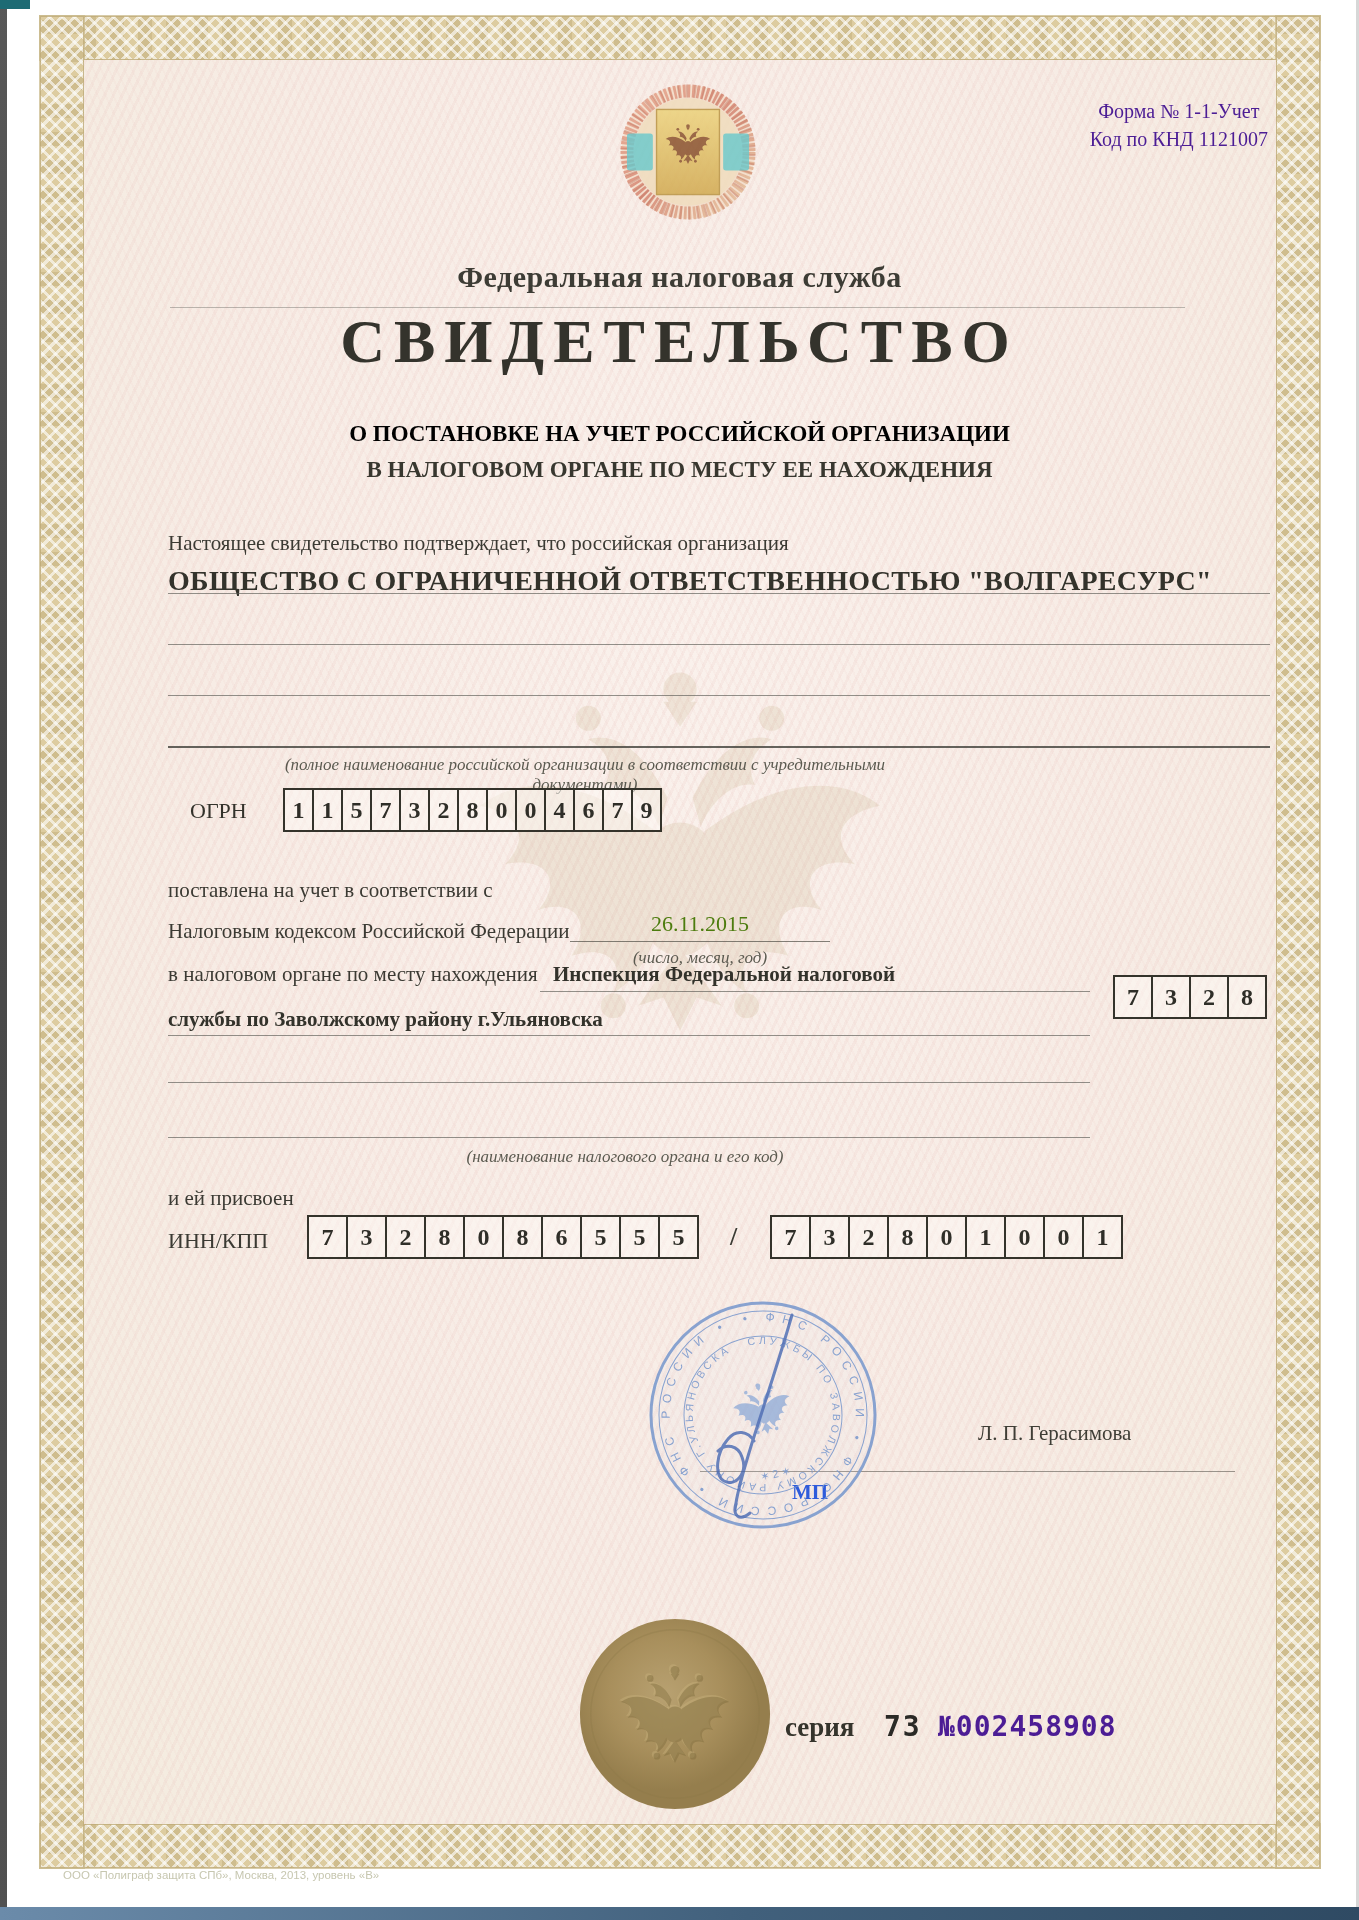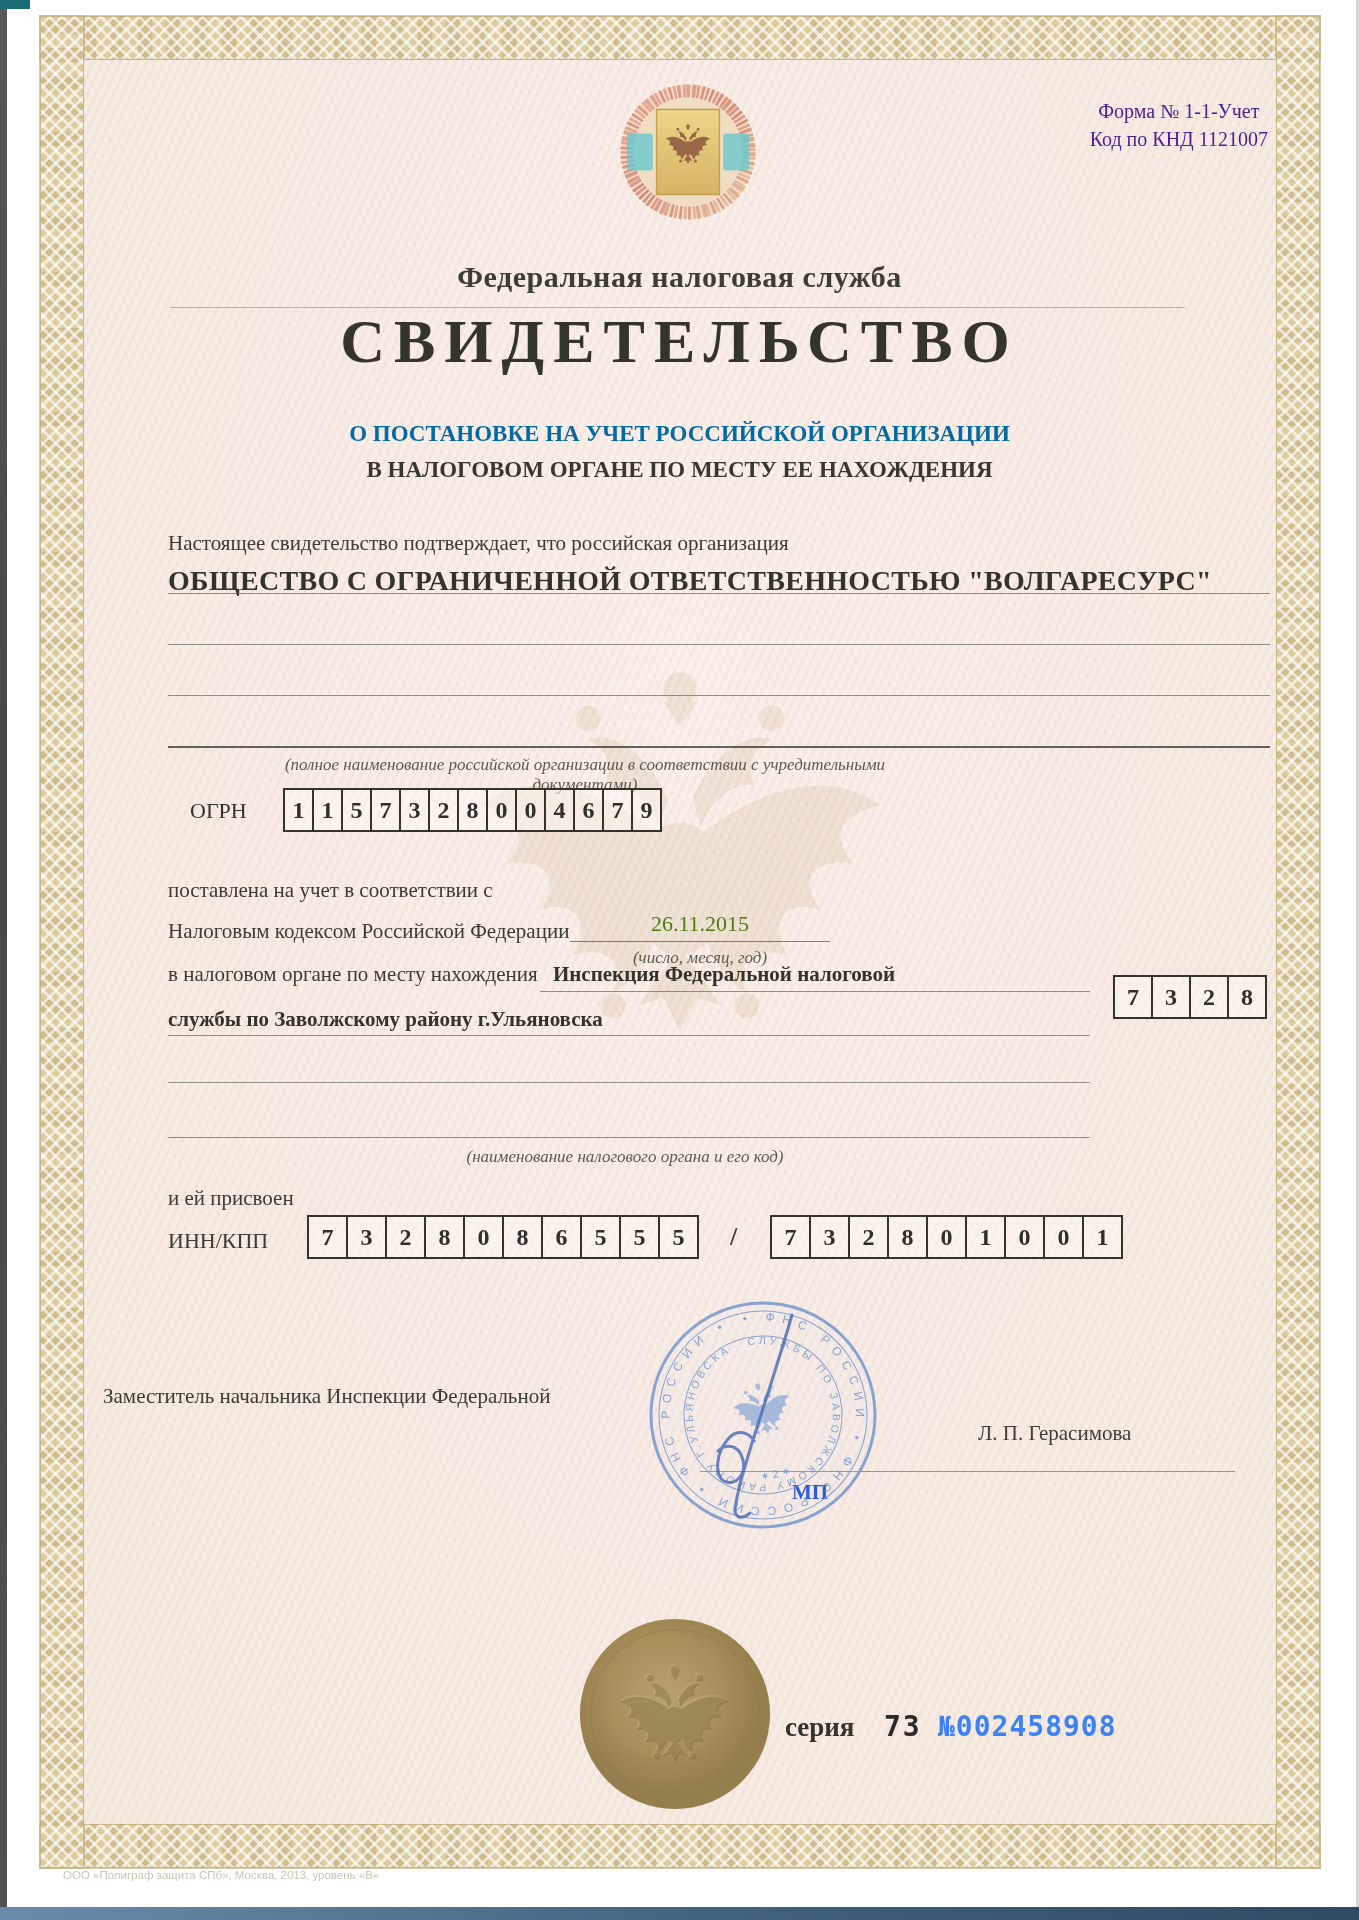--- a/index.html
+++ b/index.html
@@ -44,21 +44,21 @@
       radial-gradient(ellipse at 50% 35%, #faf1ec 0%, #f7ece5 55%, #f4ecdf 100%);
   }
   .watermark{position:absolute;left:430px;top:540px;width:500px;height:640px;opacity:.13;z-index:4;}
 
   
   .abs{position:absolute;z-index:6;}
   .form-block{right:91px;top:97px;text-align:center;font-size:20px;line-height:28px;color:#4c1d95;}
   .agency{left:80px;top:260px;width:1199px;text-align:center;font-size:30px;font-weight:bold;letter-spacing:.5px;color:#3d3c35;}
   .rule1{left:170px;top:307px;width:1015px;height:1px;background:rgba(110,110,105,.45);}
   .doc-title{left:80px;top:306px;width:1199px;text-align:center;font-size:62px;font-weight:bold;letter-spacing:9px;color:#34332c;}
-  .sub1{left:80px;top:421px;width:1199px;text-align:center;font-size:23px;font-weight:bold;color:#0369a1;}
+  .sub1{left:80px;top:421px;width:1199px;text-align:center;font-size:23px;font-weight:bold;color:#000000;}
   .sub2{left:80px;top:457px;width:1199px;text-align:center;font-size:23px;font-weight:bold;color:#38372f;}
   .confirm{left:168px;top:531px;font-size:21px;}
   .orgname{left:168px;top:565px;font-size:28px;font-weight:bold;letter-spacing:.3px;color:#33322b;}
   .fill-line{height:1px;background:rgba(90,90,85,.65);}
   .fill-line.thick{height:2px;background:rgba(62,62,56,.8);}
   .caption{font-size:17px;font-style:italic;color:#5b5a50;text-align:center;}
   .plain{font-size:21px;}
   .bold{font-weight:bold;color:#33322b;}
 
   .cellrow{display:flex;z-index:6;}
@@ -78,21 +78,21 @@
 
   .signer{left:103px;top:1381px;width:530px;font-size:21px;line-height:30px;}
   .sig-line{left:700px;top:1471px;width:535px;height:1px;background:rgba(105,100,92,.65);}
   .mp{left:778px;top:1480px;width:64px;text-align:center;font-size:21px;font-weight:600;color:#1d4ed8;}
   .signer-name{left:978px;top:1421px;font-size:21px;color:#3f3e36;}
 
   .stamp{left:642px;top:1293px;width:242px;height:244px;z-index:10;opacity:.9;}
   .seal{left:577px;top:1616px;width:196px;height:196px;z-index:7;}
   .series-label{left:785px;top:1712px;font-size:27px;font-weight:bold;color:#35342c;}
   .series-value{left:884px;top:1710px;font-family:"DejaVu Sans Mono",monospace;font-size:28px;font-weight:600;letter-spacing:2px;color:#2b2a26;}
-  .cert-number{left:938px;top:1710px;font-family:"DejaVu Sans Mono",monospace;font-size:28px;font-weight:600;letter-spacing:1px;color:#3b82f6;}
+  .cert-number{left:938px;top:1710px;font-family:"DejaVu Sans Mono",monospace;font-size:28px;font-weight:600;letter-spacing:1px;color:#4c1d95;}
   .print-info{left:63px;top:1869px;font-family:"Liberation Sans",sans-serif;font-size:11.5px;color:rgba(168,168,132,.65);z-index:7;}
 
   .holo{left:614px;top:78px;width:148px;height:148px;z-index:6;opacity:.85;}
 </style>
 </head>
 <body>
 
 <svg width="0" height="0" style="position:absolute" aria-hidden="true">
   <defs>
     <g id="eagle">
@@ -232,21 +232,20 @@
     <div class="cell">2</div>
     <div class="cell">8</div>
     <div class="cell">0</div>
     <div class="cell">1</div>
     <div class="cell">0</div>
     <div class="cell">0</div>
     <div class="cell">1</div>
   </div>
 
 <div class="abs signer">
-  <div>Заместитель начальника Инспекции Федеральной</div>
 </div>
 
 <svg class="abs stamp" viewBox="0 0 242 244">
   <g transform="rotate(-12 121 122)" fill="none" stroke="#7d9bce">
     <circle cx="121" cy="122" r="112" stroke-width="3" fill="rgba(215,228,245,0.10)"></circle>
     <circle cx="121" cy="122" r="104" stroke-width="1"></circle>
     <circle cx="121" cy="122" r="79" stroke-width="1"></circle>
     <text font-size="12" letter-spacing="2.5" fill="#7d9bce" stroke="none" font-family="Liberation Sans, sans-serif">
       <textPath href="#ring-outer" textLength="565">• ФНС РОССИИ • ФНС РОССИИ • ФНС РОССИИ •</textPath>
     </text>

